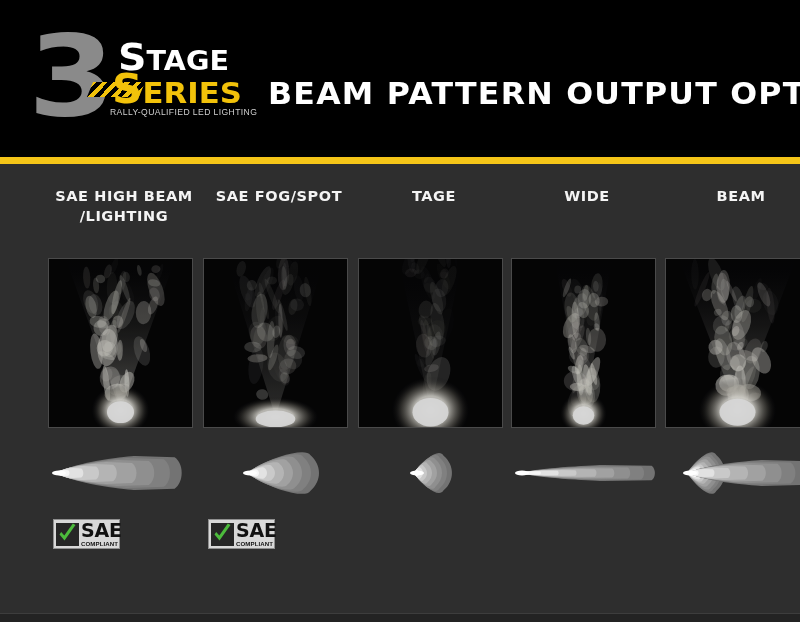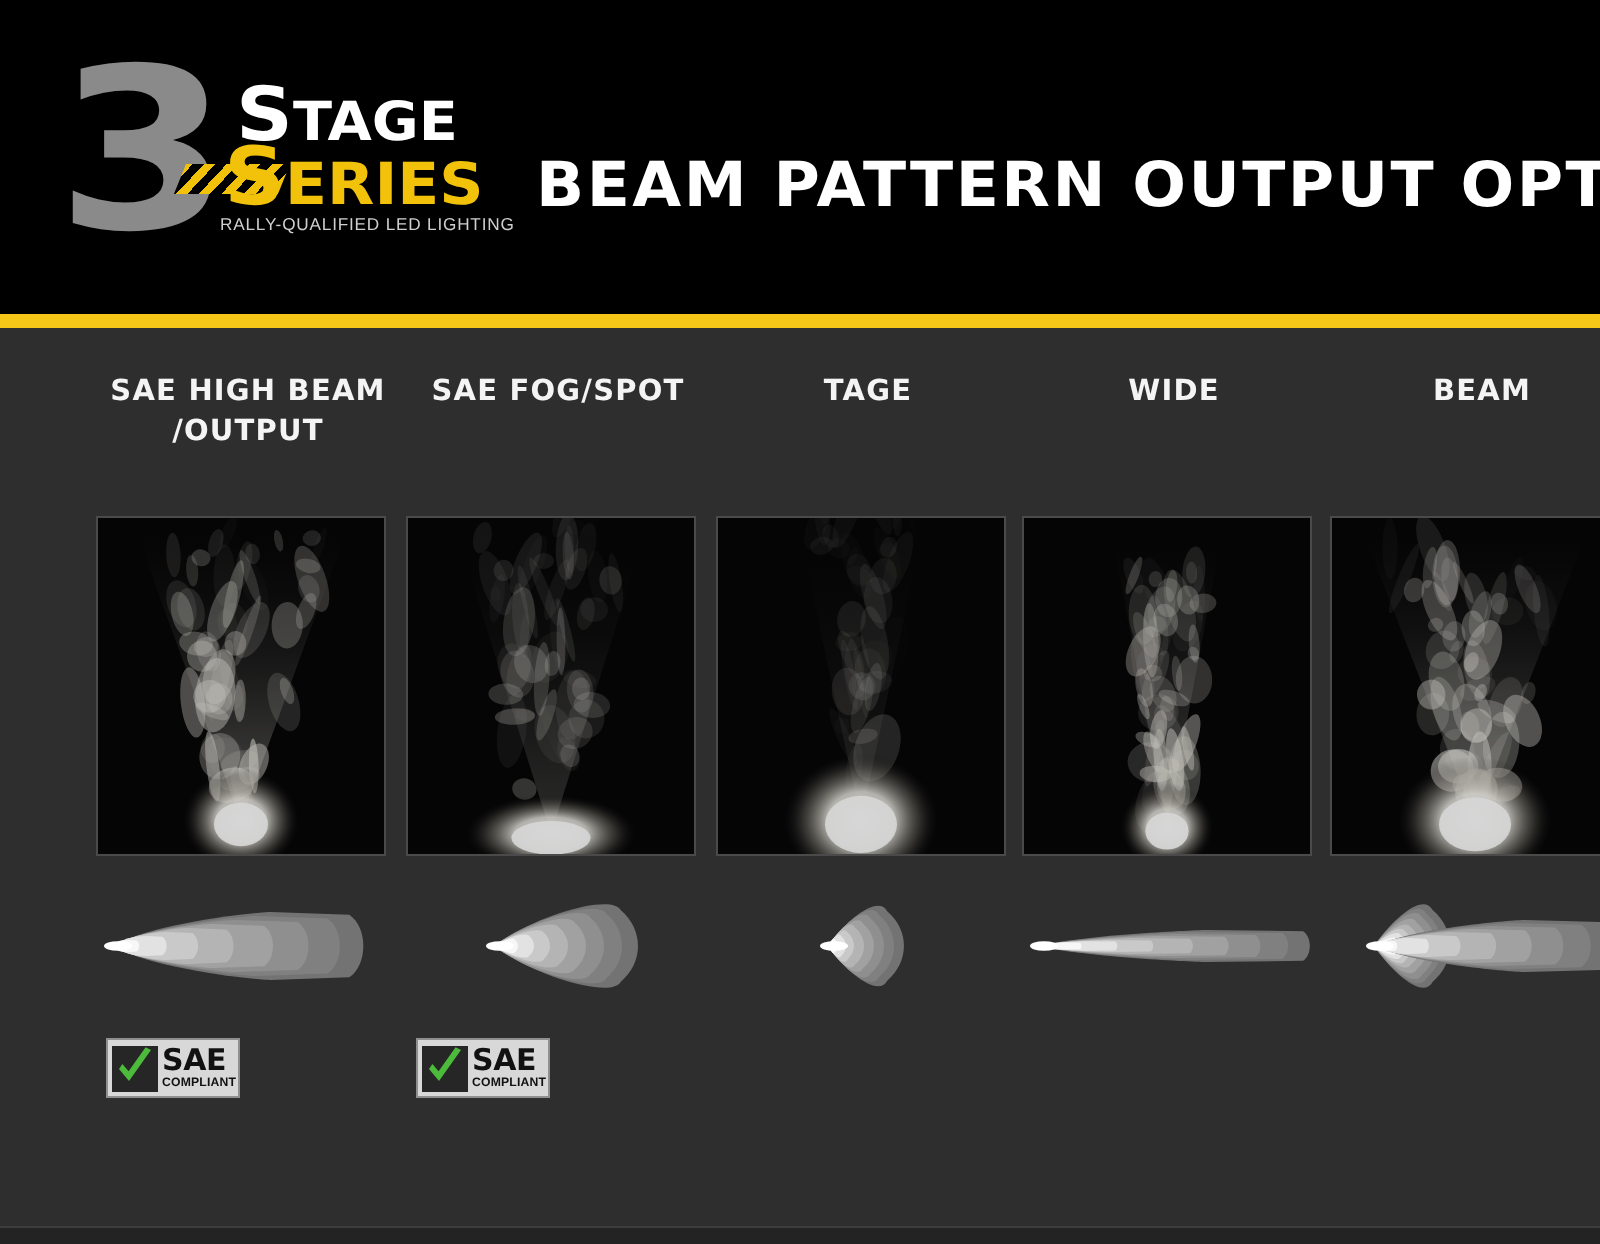--- a/index.html
+++ b/index.html
@@ -174,21 +174,21 @@
     flex: 0 0 auto;
   }
   .badge-check svg { position: absolute; left: 1px; top: 0px; }
   .badge-text {
     margin-left: 2px;
     line-height: 1;
   }
   .badge-sae {
     display: block;
     color: #111111;
-    font-size: 15px;
+    font-size: 19px;
     font-weight: bold;
     letter-spacing: -0.2px;
     font-family: "DejaVu Sans", sans-serif;
   }
   .badge-compliant {
     display: block;
     color: #111111;
     font-size: 6.1px;
     font-weight: bold;
     letter-spacing: 0.1px;
@@ -223,21 +223,21 @@
       <div class="logo-tagline">RALLY-QUALIFIED LED LIGHTING</div>
     </div>
 
     <div id="header-title">BEAM PATTERN OUTPUT OPTIONS</div>
   </div>
 
   <div id="accent-bar"></div>
 
   <div id="columns">
       <div class="col" style="left: 20px;">
-        <div class="col-label"><span>SAE HIGH BEAM</span><br><span>/OUTPUT</span></div>
+        <div class="col-label"><span>SAE HIGH BEAM</span><br><span>/LIGHTING</span></div>
         <div class="photo-frame">
           <div class="photo-canvas"><svg width="143" height="168" viewBox="0 0 143 168">
     <defs>
       <radialGradient id="p0pool" cx="50%" cy="50%" r="50%">
         <stop offset="0%" stop-color="#ffffff" stop-opacity="1"></stop>
         <stop offset="42%" stop-color="#f2f0e8" stop-opacity="0.88"></stop>
         <stop offset="72%" stop-color="#9a968a" stop-opacity="0.38"></stop>
         <stop offset="100%" stop-color="#000000" stop-opacity="0"></stop>
       </radialGradient>
       <linearGradient id="p0beam" x1="0" y1="1" x2="0" y2="0">

